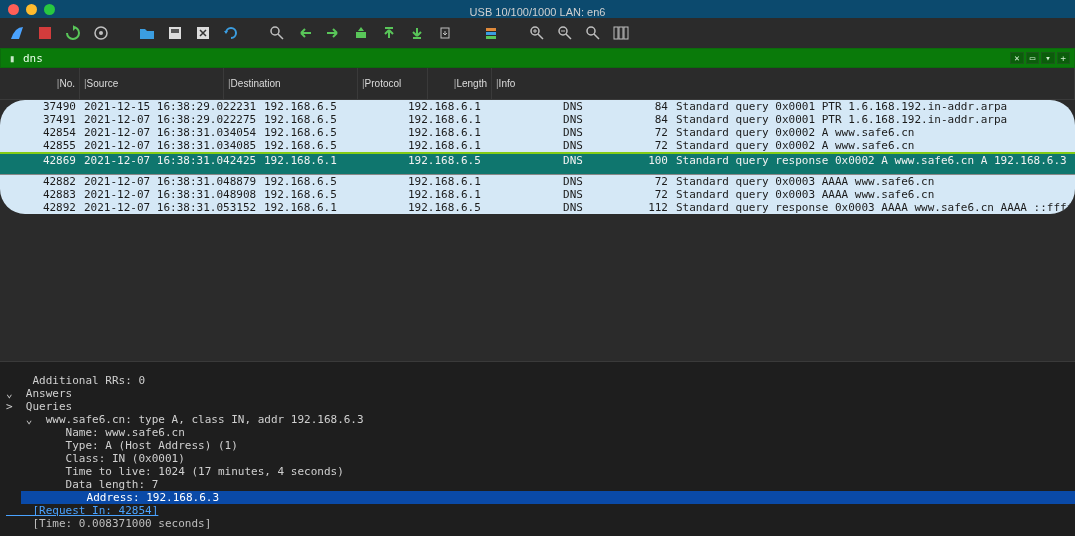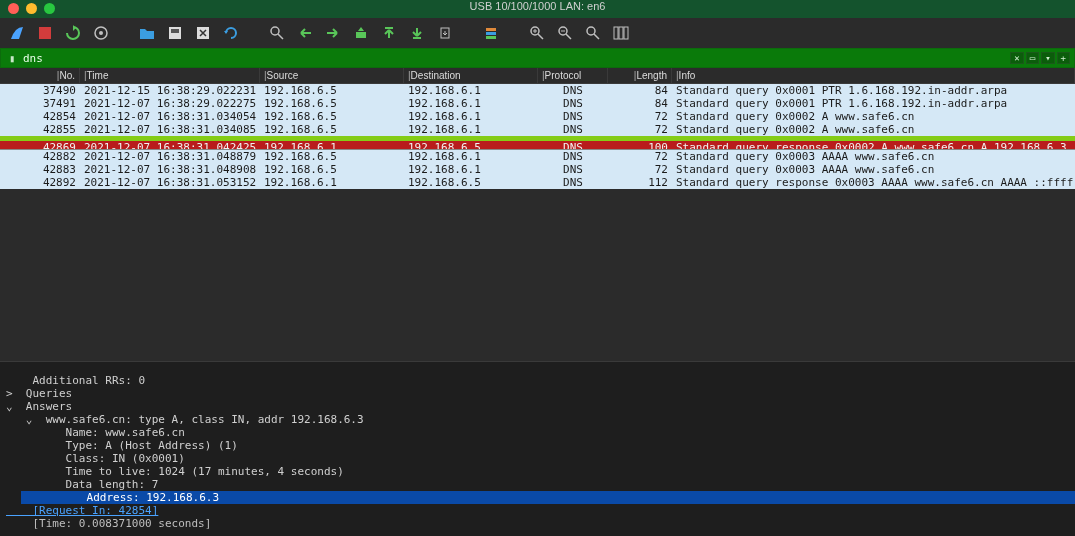--- a/index.html
+++ b/index.html
@@ -18,24 +18,24 @@
   display: flex;
   gap: 7px;
   padding: 3px 8px;
   align-items: center;
 }
 .tl { width: 11px; height: 11px; border-radius: 50%; }
 .tl-close { background: #ff5f57; }
 .tl-min { background: #febc2e; }
 .tl-max { background: #28c840; }
 .titlebar {
-  background: #14532d;
+  background: #0c4a6e;
   height: 18px;
   display: flex;
-  align-items: flex-start;
+  align-items: flex-end;
   position: relative;
 }
 .titlebar-title {
   position: absolute;
   left: 50%;
   transform: translateX(-50%);
   font-size: 11px;
   color: #d0d0d0;
   font-weight: 500;
   font-family: -apple-system, sans-serif;
@@ -91,21 +91,21 @@
 .filter-ctrls span {
   font-size: 9px;
   padding: 0 3px;
   color: #d0f0d0;
   border: 1px solid #1a5a1a;
   background: #0b5d0b;
   cursor: pointer;
 }
 .packet-header {
   background: #2b2b2b;
-  height: 16px;
+  height: 32px;
   display: flex;
   color: #dcdcdc;
   border-bottom: 1px solid #3a3a3a;
   font-family: -apple-system, sans-serif;
   font-size: 10px;
 }
 .packet-header div {
   padding: 0 4px;
   border-right: 1px solid #3a3a3a;
   display: flex;
@@ -116,37 +116,38 @@
 .col-time { width: 180px; }
 .col-src { width: 144px; }
 .col-dst { width: 134px; }
 .col-proto { width: 70px; text-align: center; }
 .col-len { width: 64px; text-align: right; justify-content: flex-end; }
 .col-info { flex: 1; }
 .packet-list {
   flex: 0 0 auto;
   background: #2b2b2b;
   overflow: hidden;
+  border-radius: 25px;
 }
 .packet-row {
   display: flex;
   height: 13px;
   font-size: 11px;
   line-height: 13px;
   white-space: nowrap;
 }
 .packet-row div { padding: 0 4px; overflow: hidden; }
 .packet-row .col-no { color: inherit; }
 .row-light { background: #d5e8f6; color: #1b1b1b; }
 .row-sel {
-  background: #b91c1c;
+  background: #0f766e;
   color: #f2f2f2;
-  border-top: 5px solid #84cc16;
+  border-top: 2px solid #84cc16;
   border-bottom: 1px solid #888;
-  height: 14px;
+  height: 23px;
 }
 .packet-fill {
   flex: 1;
   background: #2b2b2b;
 }
 .detail-pane {
   background: #1e1e1e;
   color: #d0d0d0;
   font-size: 11px;
   line-height: 13px;
@@ -310,21 +311,20 @@
   <div class="filter-ctrls">
     <span>✕</span>
     <span>▭</span>
     <span>▾</span>
     <span>+</span>
   </div>
 </div>
 
 <div class="packet-header">
   <div class="col-no">No.</div>
-  <div class="col-time">Time</div>
   <div class="col-src">Source</div>
   <div class="col-dst">Destination</div>
   <div class="col-proto">Protocol</div>
   <div class="col-len">Length</div>
   <div class="col-info">Info</div>
 </div>
 
 <div class="packet-list" id="packet-list">
     <div class="packet-row row-light">
       <div class="col-no">37490</div>
@@ -396,22 +396,22 @@
       <div class="col-dst">192.168.6.5</div>
       <div class="col-proto">DNS</div>
       <div class="col-len">112</div>
       <div class="col-info">Standard query response 0x0003 AAAA www.safe6.cn AAAA ::ffff:192.168</div>
     </div>
   </div>
 <div class="packet-fill"></div>
 
 <div class="detail-pane">
   <div class="detail-line">    Additional RRs: 0</div>
+  <div class="detail-line">⌄  Answers</div>
   <div class="detail-line">&gt;  Queries</div>
-  <div class="detail-line">⌄  Answers</div>
   <div class="detail-line">   ⌄  www.safe6.cn: type A, class IN, addr 192.168.6.3</div>
   <div class="detail-line">         Name: www.safe6.cn</div>
   <div class="detail-line">         Type: A (Host Address) (1)</div>
   <div class="detail-line">         Class: IN (0x0001)</div>
   <div class="detail-line">         Time to live: 1024 (17 minutes, 4 seconds)</div>
   <div class="detail-line">         Data length: 7</div>
   <div class="detail-line detail-sel">         Address: 192.168.6.3</div>
   <div class="detail-line detail-link">    [Request In: 42854]</div>
   <div class="detail-line detail-mute">    [Time: 0.008371000 seconds]</div>
 </div>

